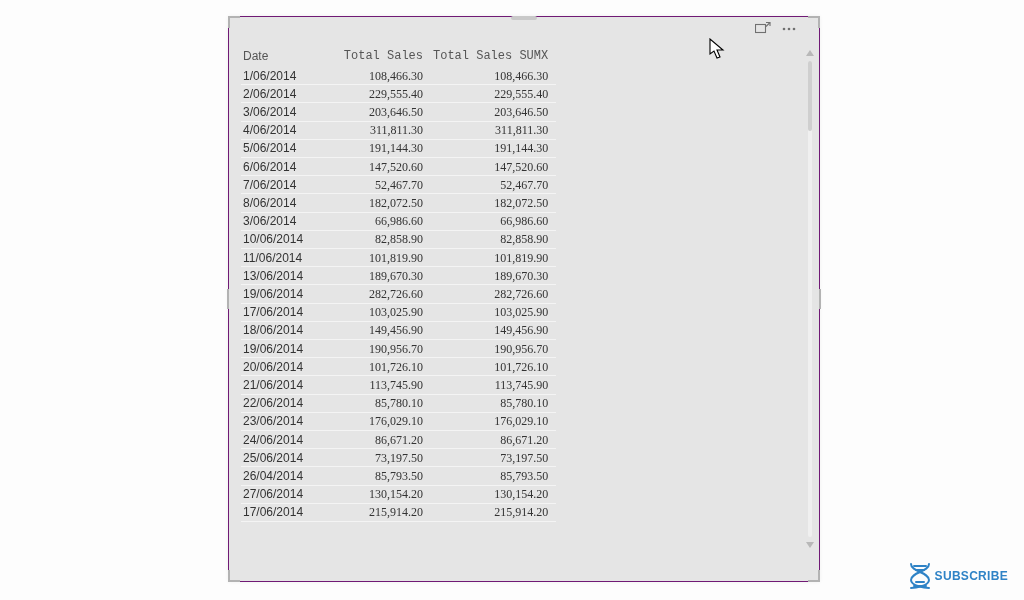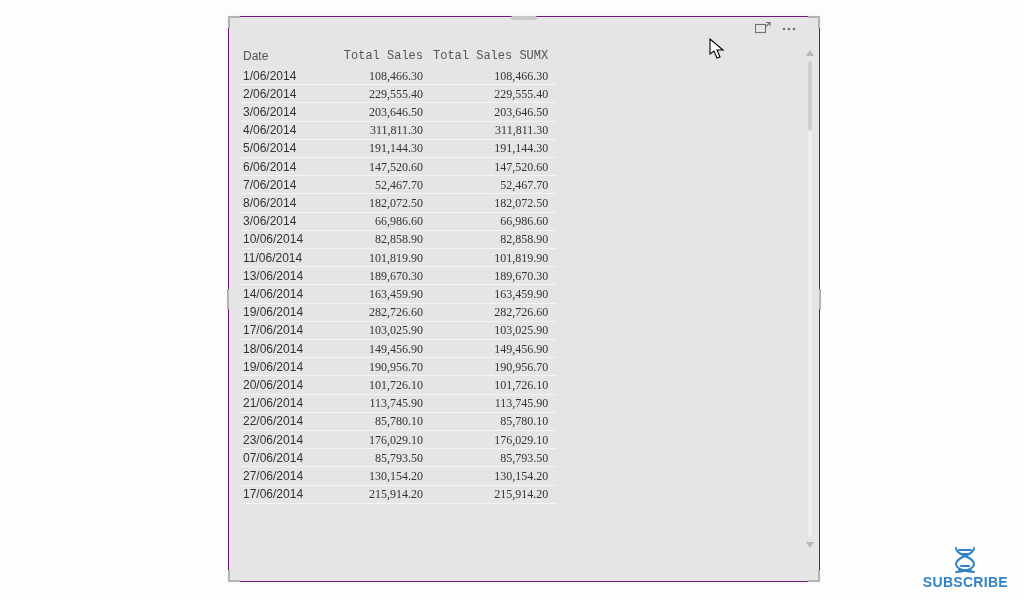--- a/index.html
+++ b/index.html
@@ -159,24 +159,23 @@
     top: 38px;
     pointer-events: none;
   }
 
   
   .subscribe-badge {
     position: absolute;
     right: 16px;
     bottom: 10px;
     display: flex;
-    flex-direction: column;
     align-items: center;
     color: #2f83c6;
-    font-size: 14px;
+    font-size: 12px;
     font-weight: 700;
     letter-spacing: 0.3px;
   }
   .subscribe-badge svg { display: block; }
 </style>
 </head>
 <body>
 
 <div class="visual-frame">
   <span class="corner tl"></span>
@@ -284,25 +283,20 @@
             <td>11/06/2014</td>
             <td class="num">101,819.90</td>
             <td class="num">101,819.90</td>
           </tr>
           <tr>
             <td>13/06/2014</td>
             <td class="num">189,670.30</td>
             <td class="num">189,670.30</td>
           </tr>
           <tr>
-            <td>14/06/2014</td>
-            <td class="num">163,459.90</td>
-            <td class="num">163,459.90</td>
-          </tr>
-          <tr>
             <td>19/06/2014</td>
             <td class="num">282,726.60</td>
             <td class="num">282,726.60</td>
           </tr>
           <tr>
             <td>17/06/2014</td>
             <td class="num">103,025.90</td>
             <td class="num">103,025.90</td>
           </tr>
           <tr>
@@ -329,21 +323,31 @@
             <td>22/06/2014</td>
             <td class="num">85,780.10</td>
             <td class="num">85,780.10</td>
           </tr>
           <tr>
             <td>23/06/2014</td>
             <td class="num">176,029.10</td>
             <td class="num">176,029.10</td>
           </tr>
           <tr>
-            <td>07/06/2014</td>
+            <td>24/06/2014</td>
+            <td class="num">86,671.20</td>
+            <td class="num">86,671.20</td>
+          </tr>
+          <tr>
+            <td>25/06/2014</td>
+            <td class="num">73,197.50</td>
+            <td class="num">73,197.50</td>
+          </tr>
+          <tr>
+            <td>26/04/2014</td>
             <td class="num">85,793.50</td>
             <td class="num">85,793.50</td>
           </tr>
           <tr>
             <td>27/06/2014</td>
             <td class="num">130,154.20</td>
             <td class="num">130,154.20</td>
           </tr>
           <tr>
             <td>17/06/2014</td>

